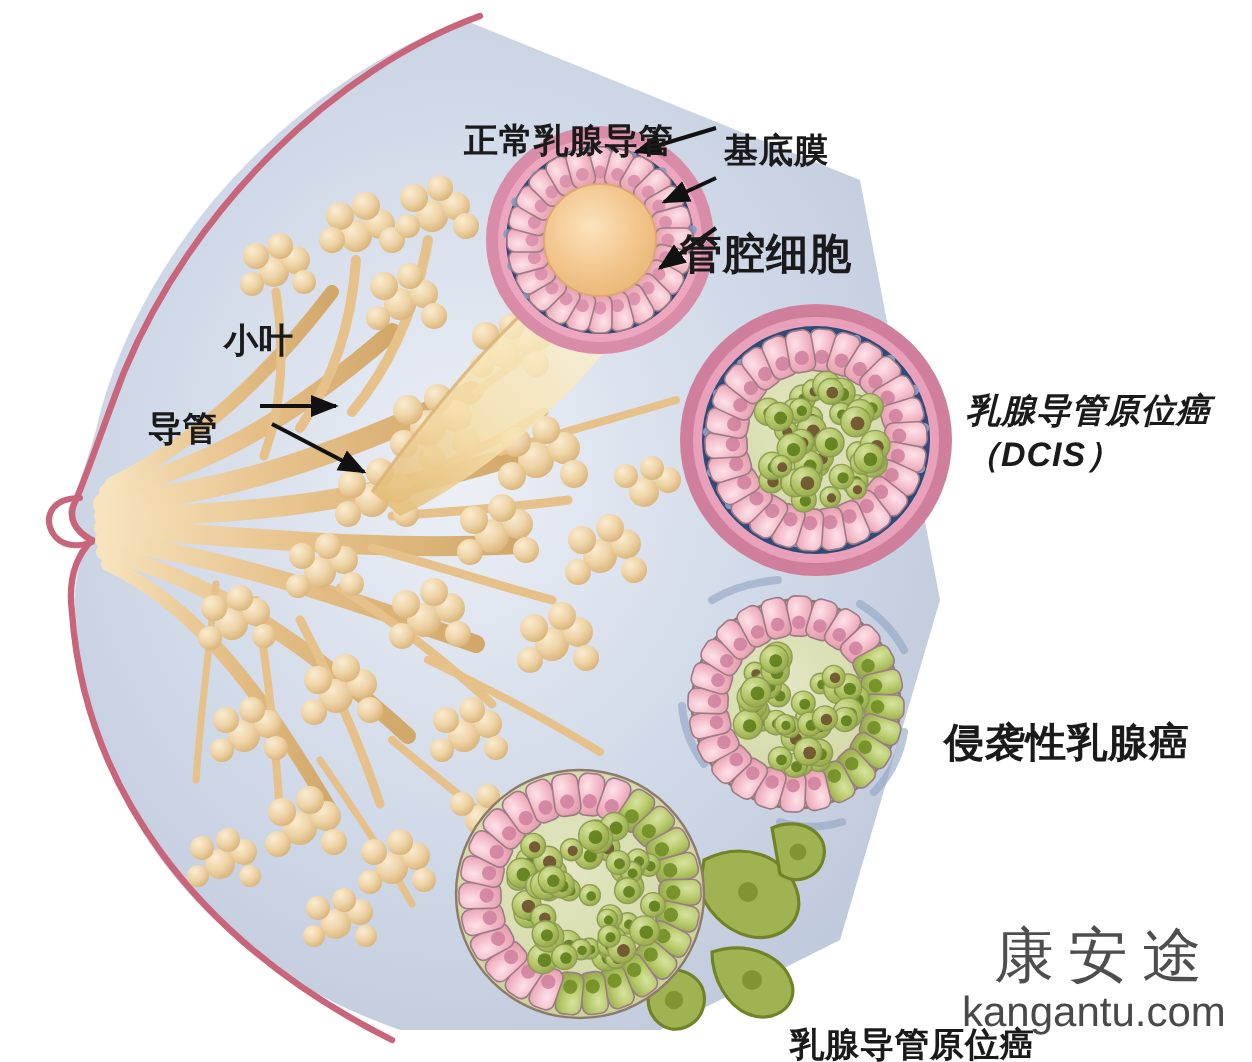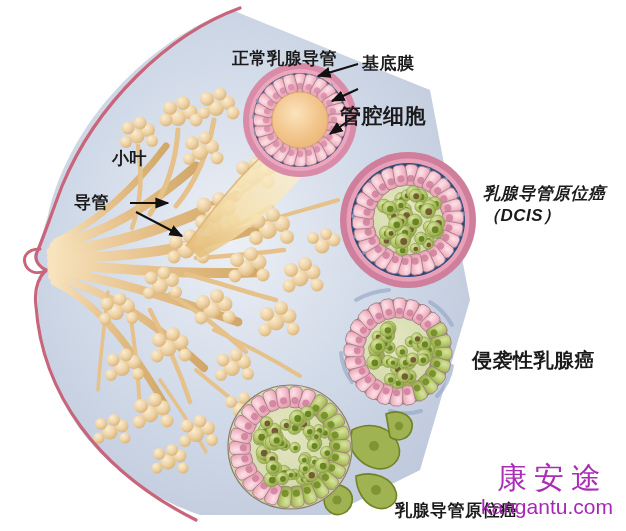--- a/index.html
+++ b/index.html
@@ -18,34 +18,35 @@
   #art{position:absolute;left:0;top:0;width:626px;height:531px;}
 
   .lbl{
     position:absolute;
     color:#1a1a1a;
     font-family:"Liberation Sans","DejaVu Sans",sans-serif;
     font-weight:700;
     white-space:nowrap;
     letter-spacing:0.5px;
     line-height:1.28;
+    margin-top:12px;
   }
   .lbl-normal-duct{left:232px;top:48px;font-size:17px;}
   .lbl-bm{left:362px;top:53px;font-size:17px;}
   .lbl-basal{left:362px;top:78px;font-size:17px;}
   .lbl-luminal{left:340px;top:103px;font-size:21px;}
   .lbl-lobule{left:112px;top:148px;font-size:17px;}
   .lbl-duct{left:74px;top:192px;font-size:17px;}
   .lbl-dcis{left:483px;top:183px;font-size:17px;white-space:normal;width:130px;font-style:italic;}
   .lbl-invasive{left:472px;top:348px;font-size:20px;}
   .lbl-meta{left:395px;top:500px;font-size:17px;}
 
   .wm{
     position:absolute;
-    color:#a21caf;
+    color:#404040;
     font-family:"Liberation Serif","DejaVu Serif",serif;
     white-space:nowrap;
     pointer-events:none;
   }
   .wm-cn{
     left:497px;top:458px;
     font-size:30px;
     letter-spacing:7px;
     font-weight:400;
     opacity:.92;

